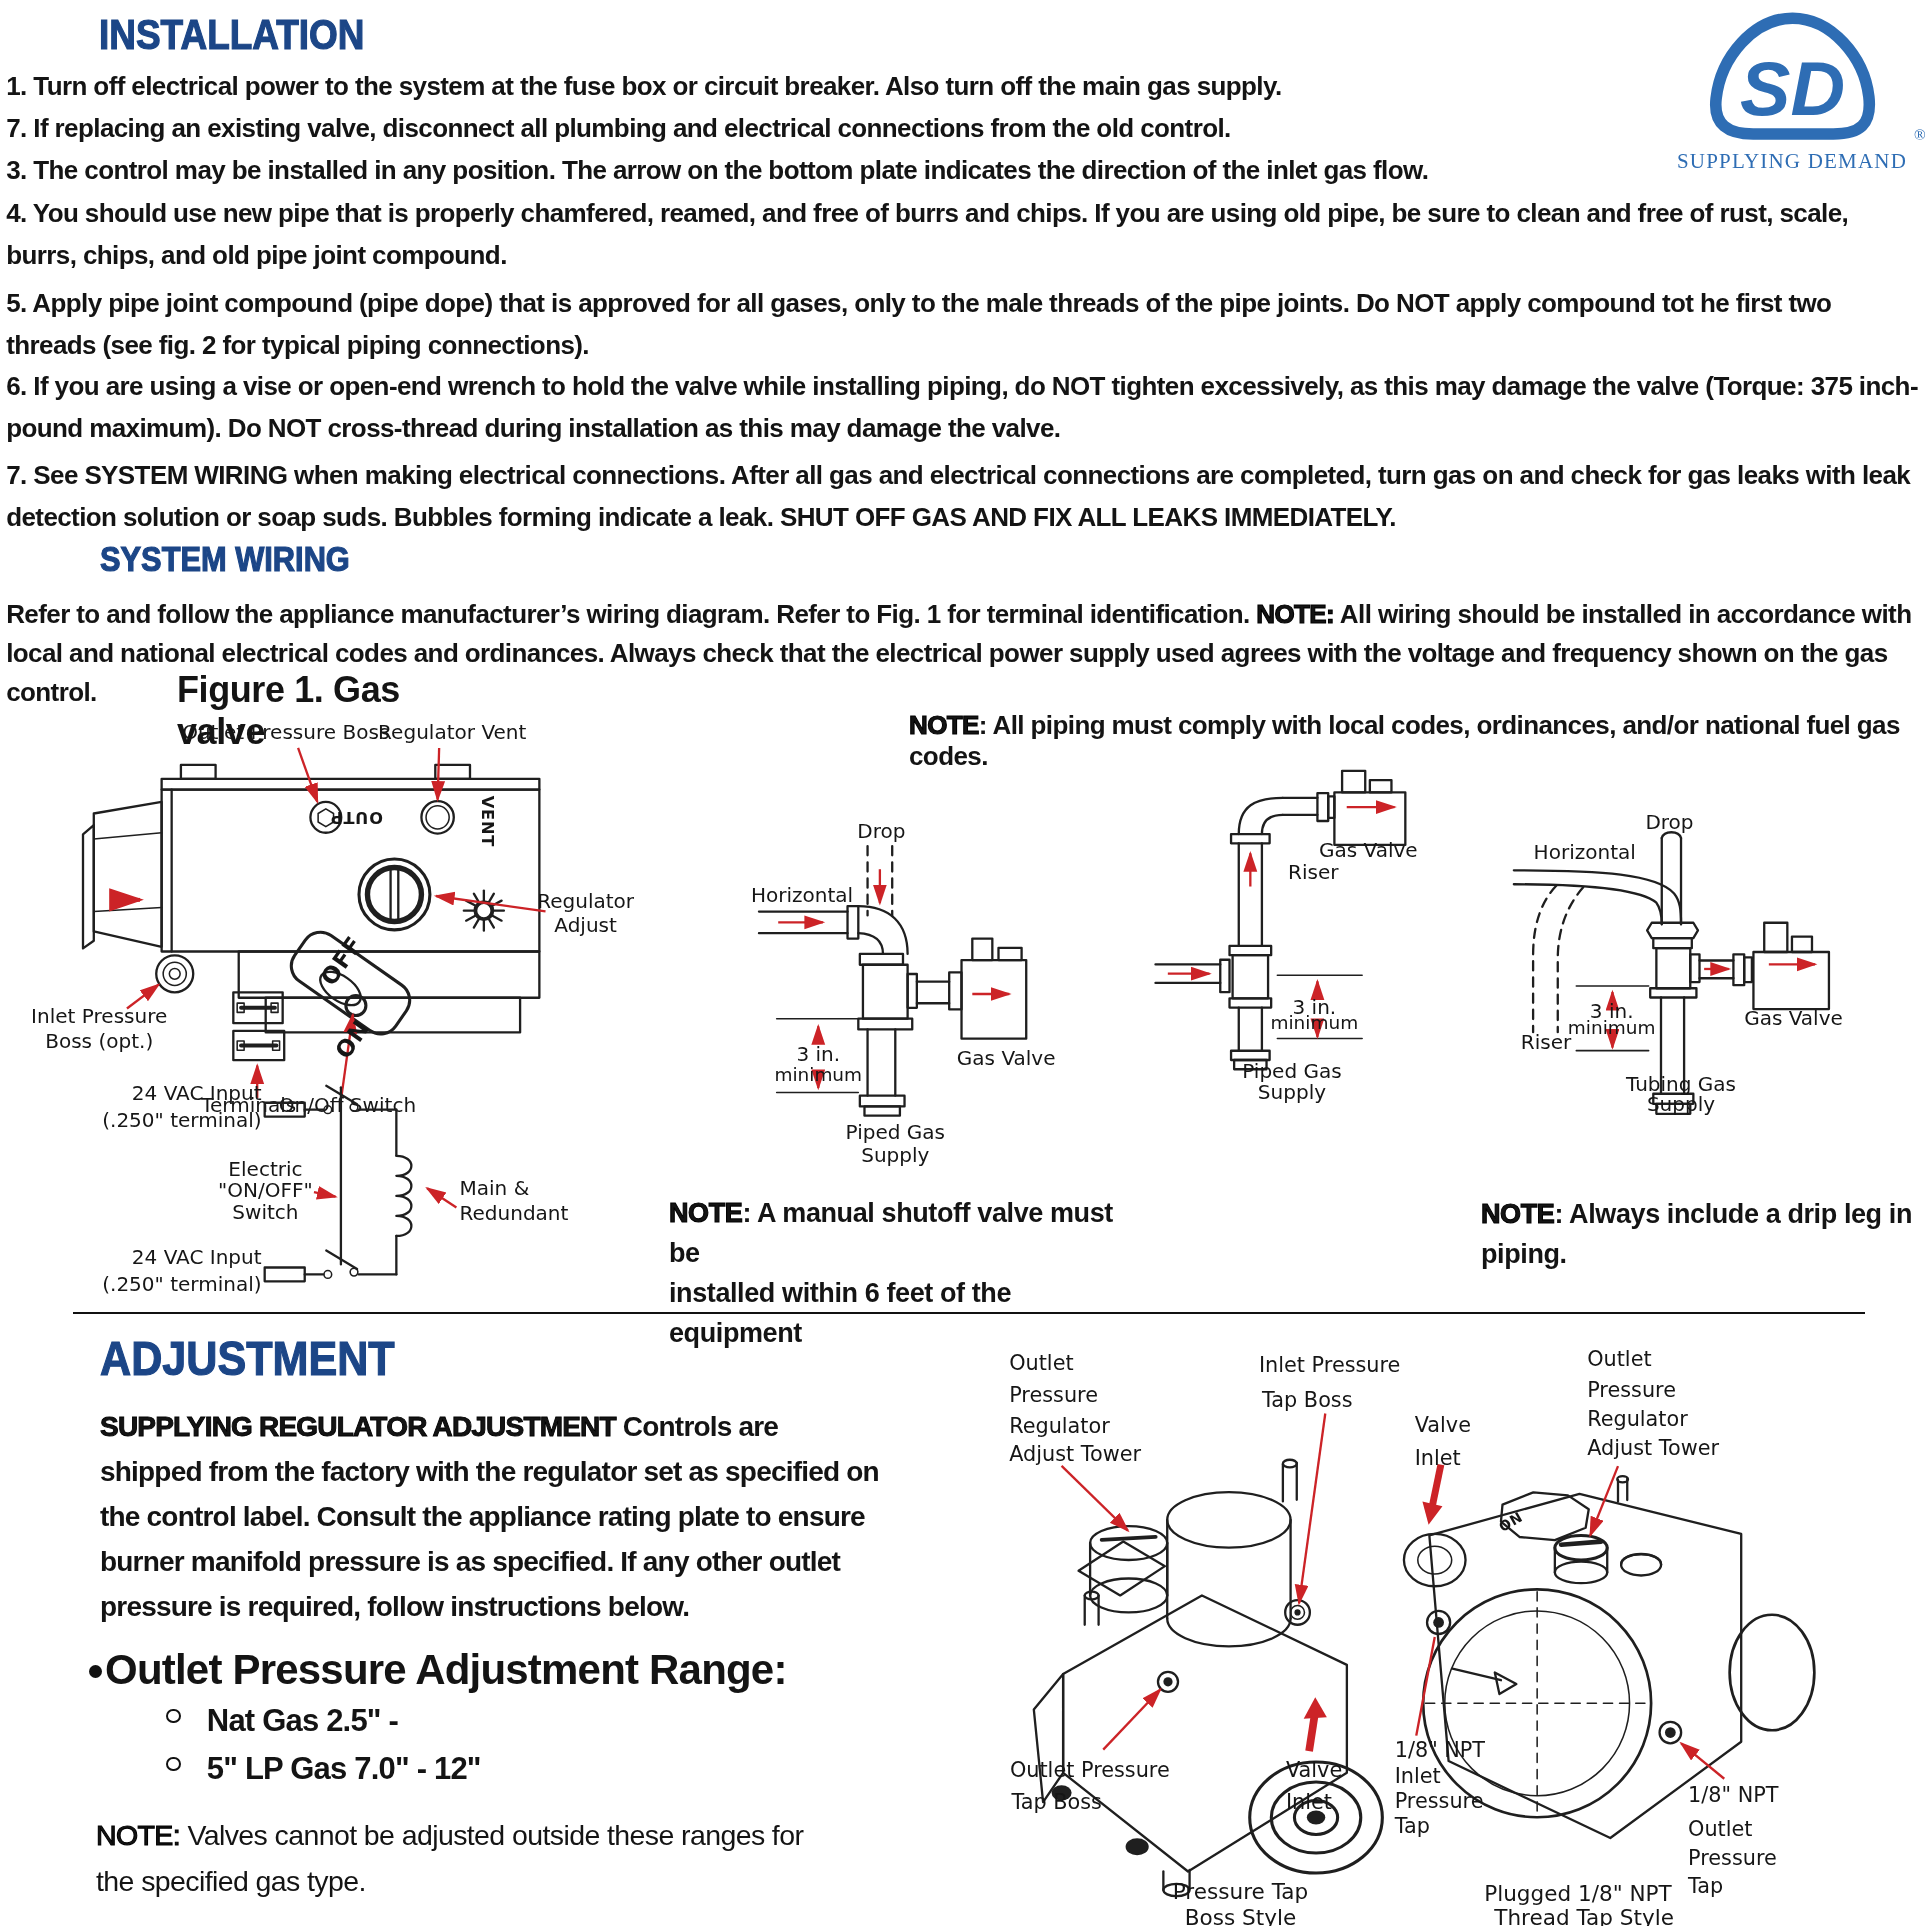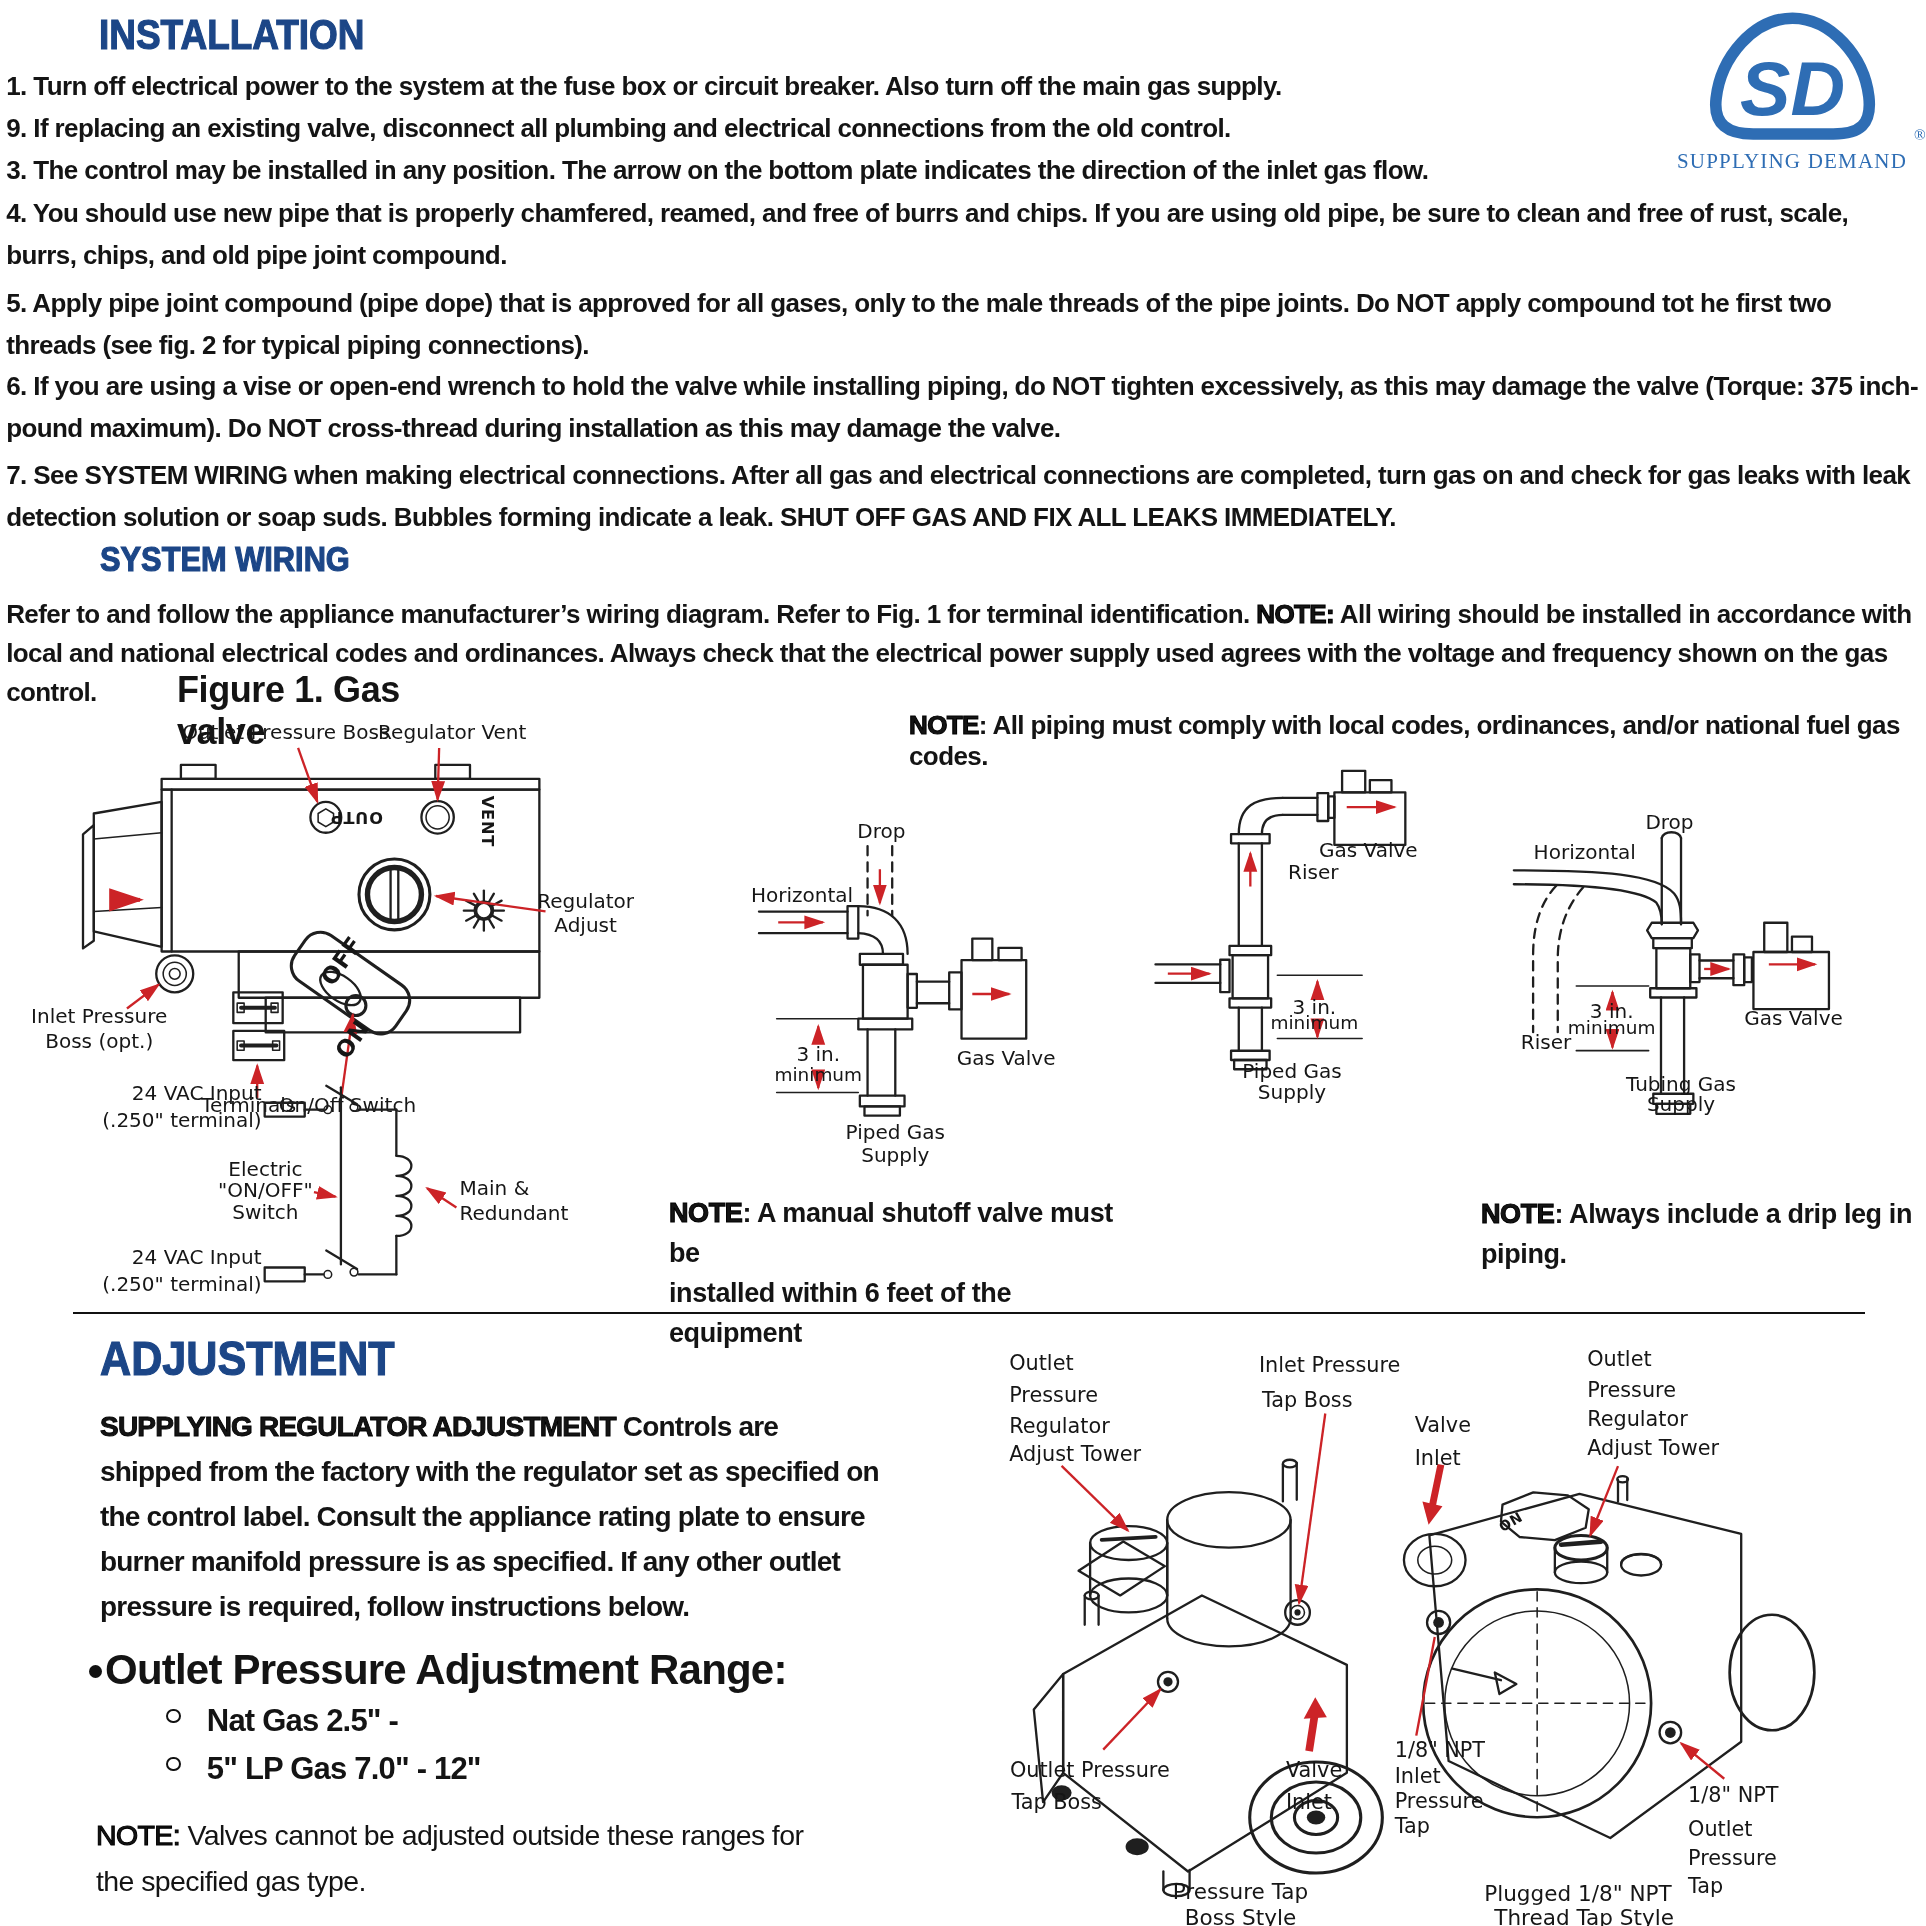--- a/index.html
+++ b/index.html
@@ -60,21 +60,21 @@
   <div class="logo">
     <svg class="logo-svg" width="193" height="135" viewBox="0 0 250 175">
       <path class="logoPath" d="M125,12 C75,12 32,62 26,116 C22,150 42,162 74,162 L178,162 C212,162 228,150 224,114 C218,62 175,12 125,12 Z"></path>
       <text class="logoSD" x="125" y="138">SD</text>
     </svg>
     <div class="logo-name">SUPPLYING DEMAND</div>
     <span class="logo-reg">®</span>
   </div>
 
   <div class="step" style="top:65px">1. Turn off electrical power to the system at the fuse box or circuit breaker. Also turn off the main gas supply.</div>
-  <div class="step" style="top:107px">9. If replacing an existing valve, disconnect all plumbing and electrical connections from the old control.</div>
+  <div class="step" style="top:107px">7. If replacing an existing valve, disconnect all plumbing and electrical connections from the old control.</div>
   <div class="step" style="top:149px">3. The control may be installed in any position. The arrow on the bottom plate indicates the direction of the inlet gas flow.</div>
   <div class="step" style="top:192px">4. You should use new pipe that is properly chamfered, reamed, and free of burrs and chips. If you are using old pipe, be sure to clean and free of rust, scale, burrs, chips, and old pipe joint compound.</div>
   <div class="step" style="top:282px">5. Apply pipe joint compound (pipe dope) that is approved for all gases, only to the male threads of the pipe joints. Do NOT apply compound tot he first two threads (see fig. 2 for typical piping connections).</div>
   <div class="step" style="top:365px">6. If you are using a vise or open-end wrench to hold the valve while installing piping, do NOT tighten excessively, as this may damage the valve (Torque: 375 inch-pound maximum). Do NOT cross-thread during installation as this may damage the valve.</div>
   <div class="step" style="top:454px">7. See SYSTEM WIRING when making electrical connections. After all gas and electrical connections are completed, turn gas on and check for gas leaks with leak detection solution or soap suds. Bubbles forming indicate a leak. SHUT OFF GAS AND FIX ALL LEAKS IMMEDIATELY.</div>
 
   <div class="title" style="left:100px;top:539px;font-size:35px;">SYSTEM WIRING</div>
 
   <div class="sw-intro">
     <span>Refer to and follow the appliance manufacturer’s wiring diagram. Refer to Fig. 1 for terminal identification. </span><span class="nl">NOTE:</span><span> All wiring should be installed in accordance with local and national electrical codes and ordinances. Always check that the electrical power supply used agrees with the voltage and frequency shown on the gas control.</span>

